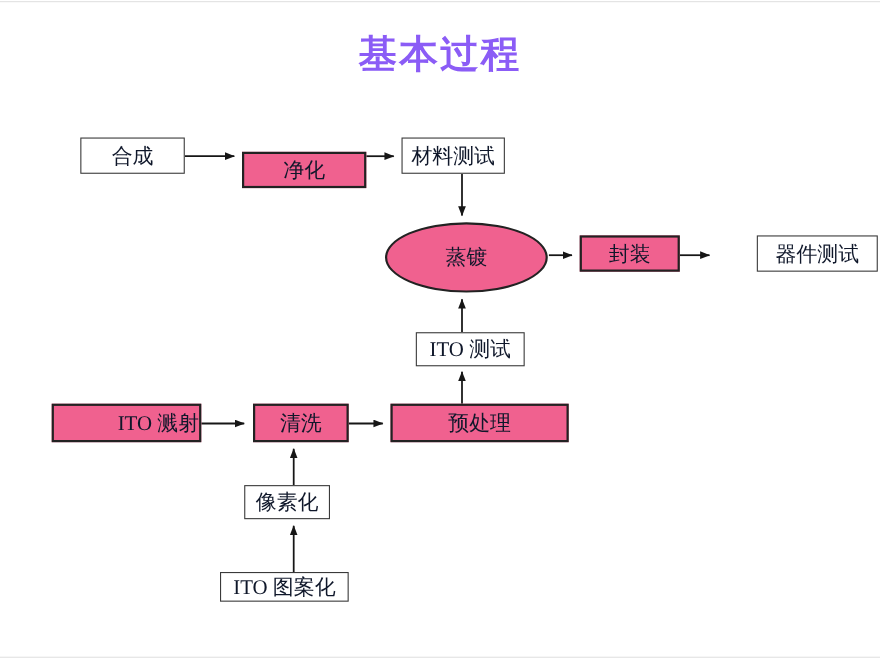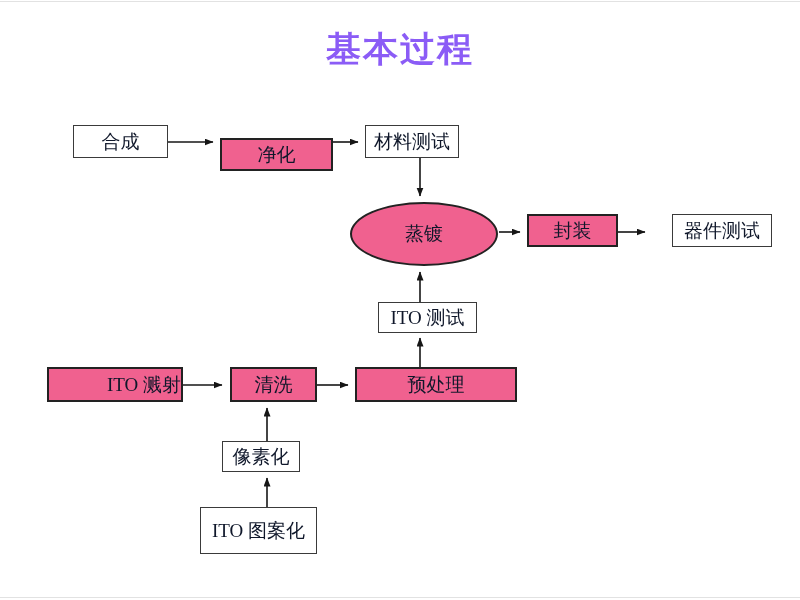--- a/index.html
+++ b/index.html
@@ -101,38 +101,38 @@
   <div class="node" style="left:365px; top:125px; width:94px; height:33px;">
     <span>材料测试</span>
   </div>
 
   <div class="node ellipse" style="left: 350px; top: 202px; width: 148px; height: 64px; background-color: rgb(240, 97, 143);">
     <span>蒸镀</span>
   </div>
   <div class="node pink" style="left: 527px; top: 214px; width: 91px; height: 33px; background-color: rgb(240, 97, 143);">
     <span>封装</span>
   </div>
-  <div class="node" style="left:672px; top:214px; width:100px; height:33px;">
+  <div class="node" style="left:688px; top:214px; width:110px; height:33px;">
     <span>器件测试</span>
   </div>
 
   <div class="node" style="left:378px; top:302px; width:99px; height:31px;">
     <span>ITO 测试</span>
   </div>
 
   <div class="node pink" style="left: 47px; top: 367px; width: 136px; height: 35px; background-color: rgb(240, 97, 143); justify-content: flex-end;">
     <span>ITO 溅射</span>
   </div>
   <div class="node pink" style="left: 230px; top: 367px; width: 87px; height: 35px; background-color: rgb(240, 97, 143);">
     <span>清洗</span>
   </div>
   <div class="node pink" style="left: 355px; top: 367px; width: 162px; height: 35px; background-color: rgb(240, 97, 143);">
     <span>预处理</span>
   </div>
 
   <div class="node" style="left:222px; top:441px; width:78px; height:31px;">
     <span>像素化</span>
   </div>
-  <div class="node" style="left:200px; top:507px; width:117px; height:47px;">
+  <div class="node" style="left:200px; top:520px; width:117px; height:27px;">
     <span>ITO 图案化</span>
   </div>
 
 </div>
 
 </body></html>

